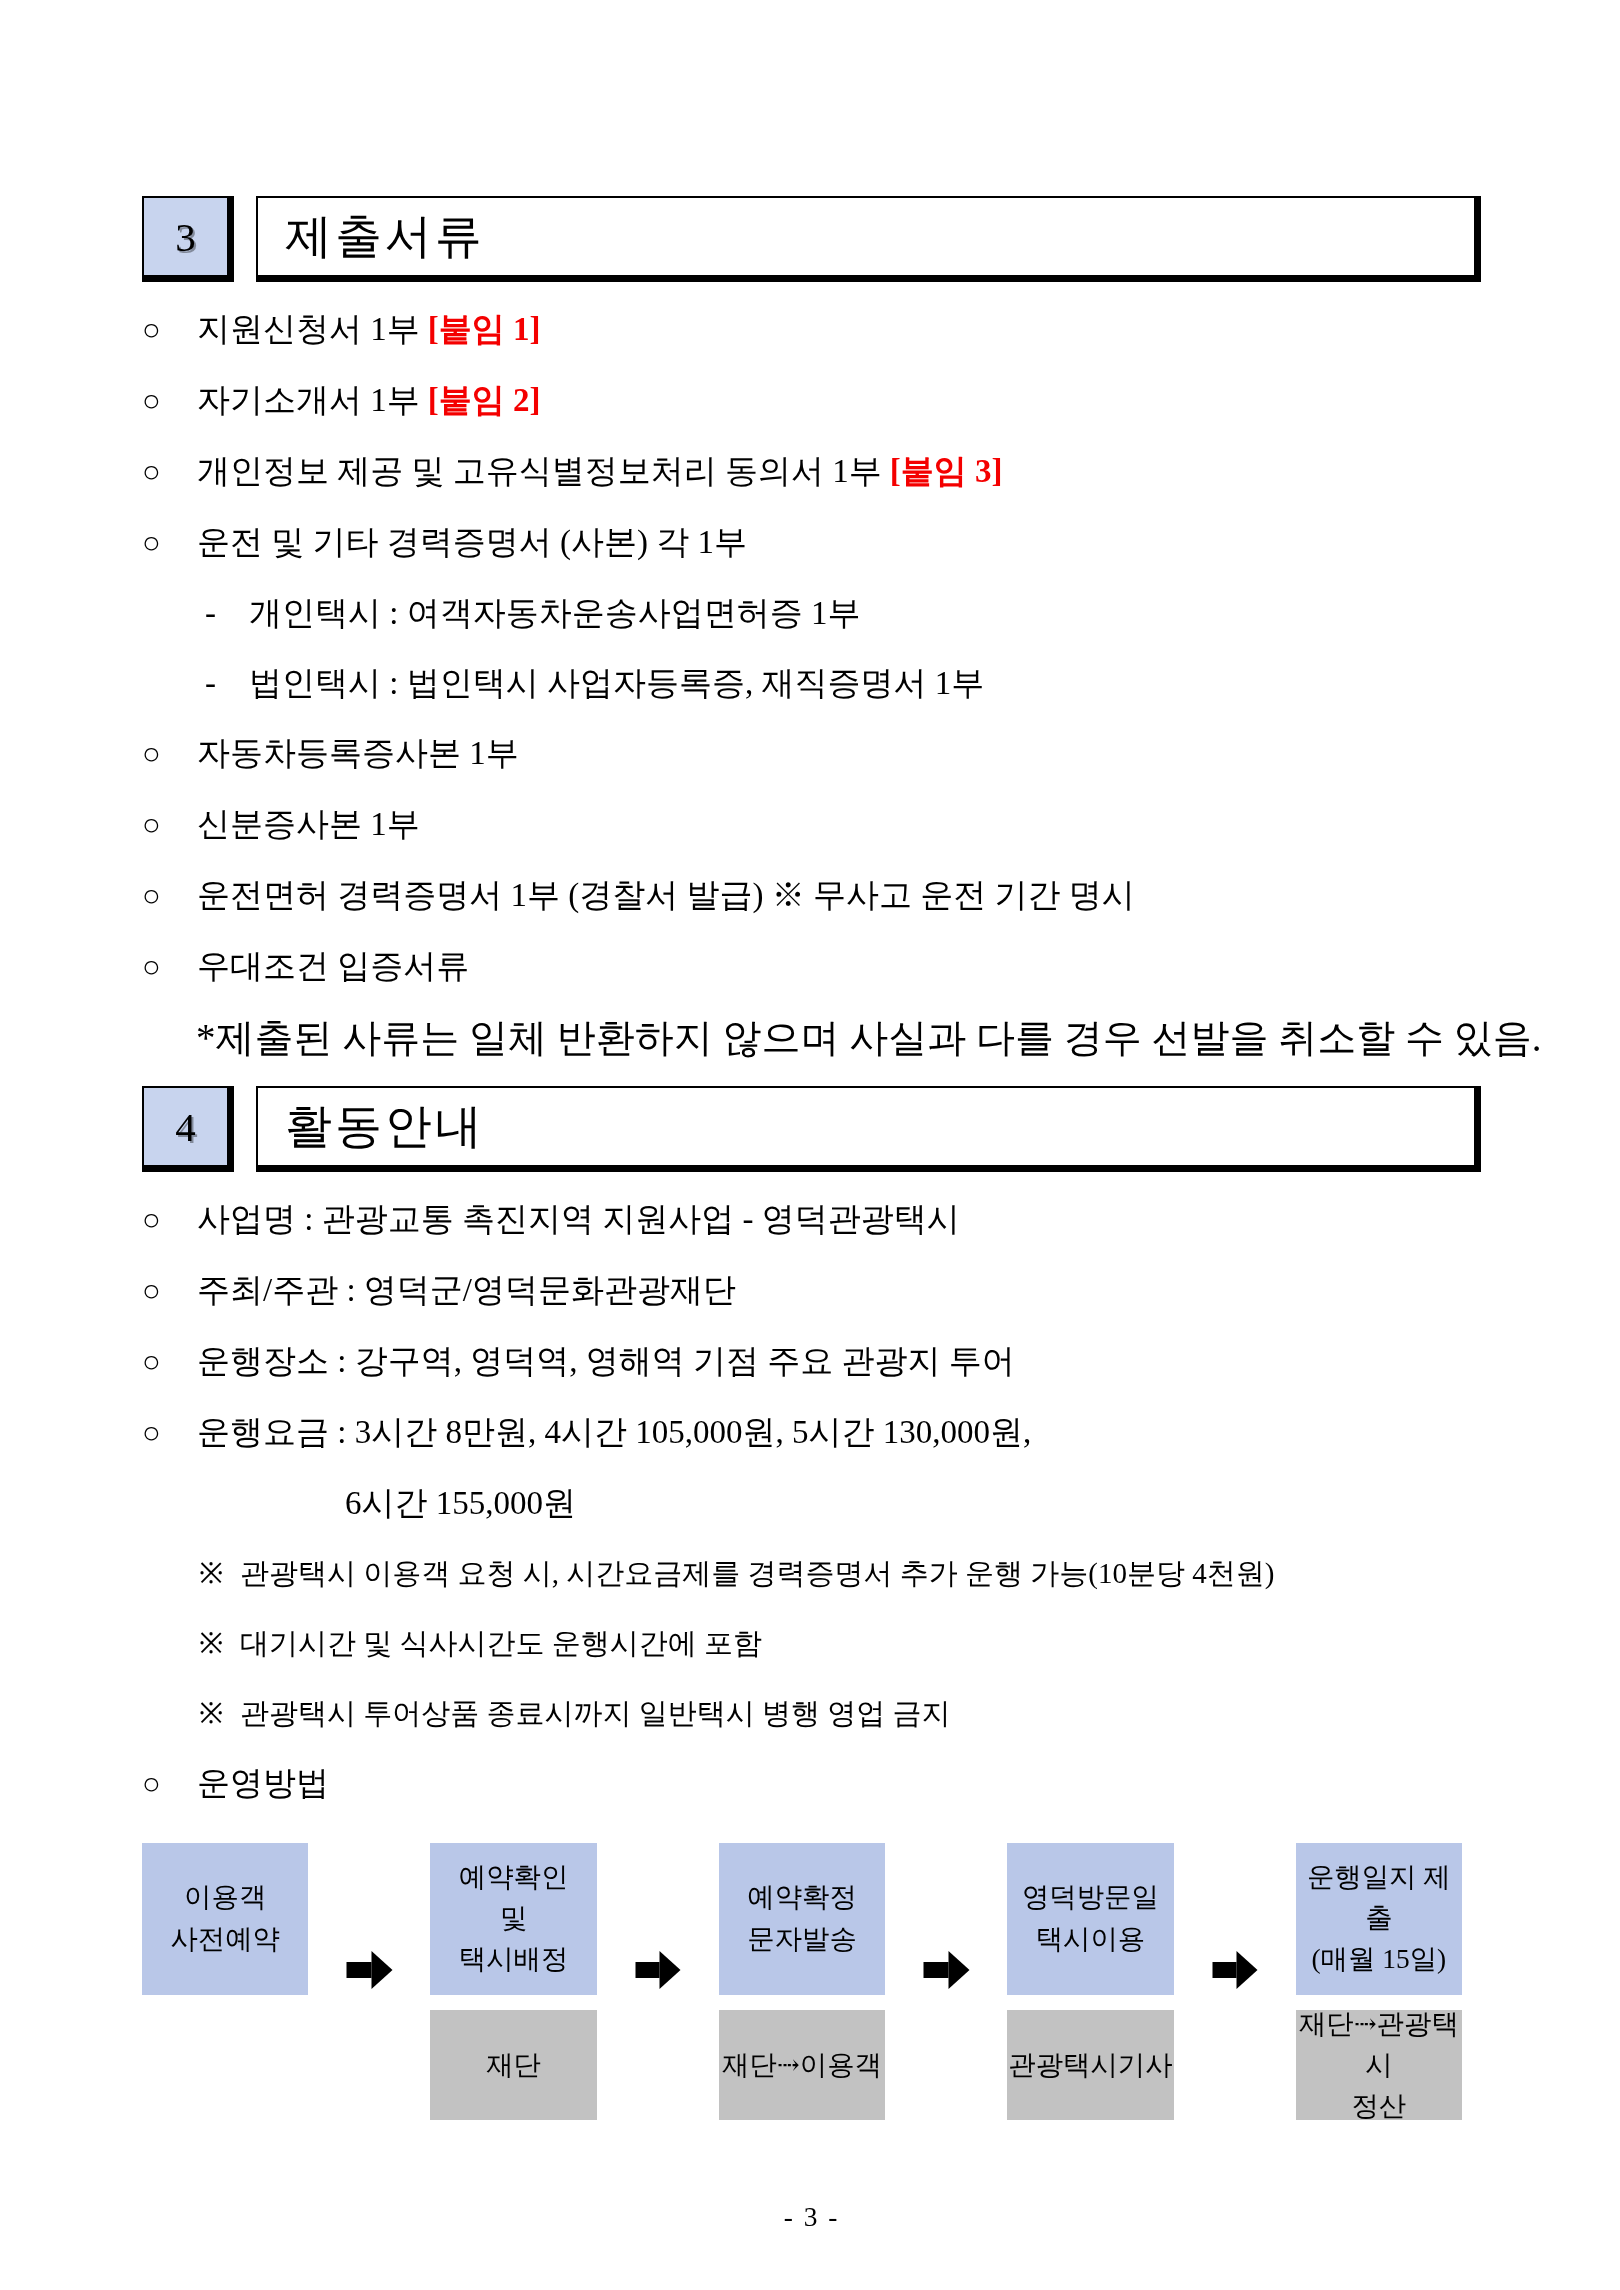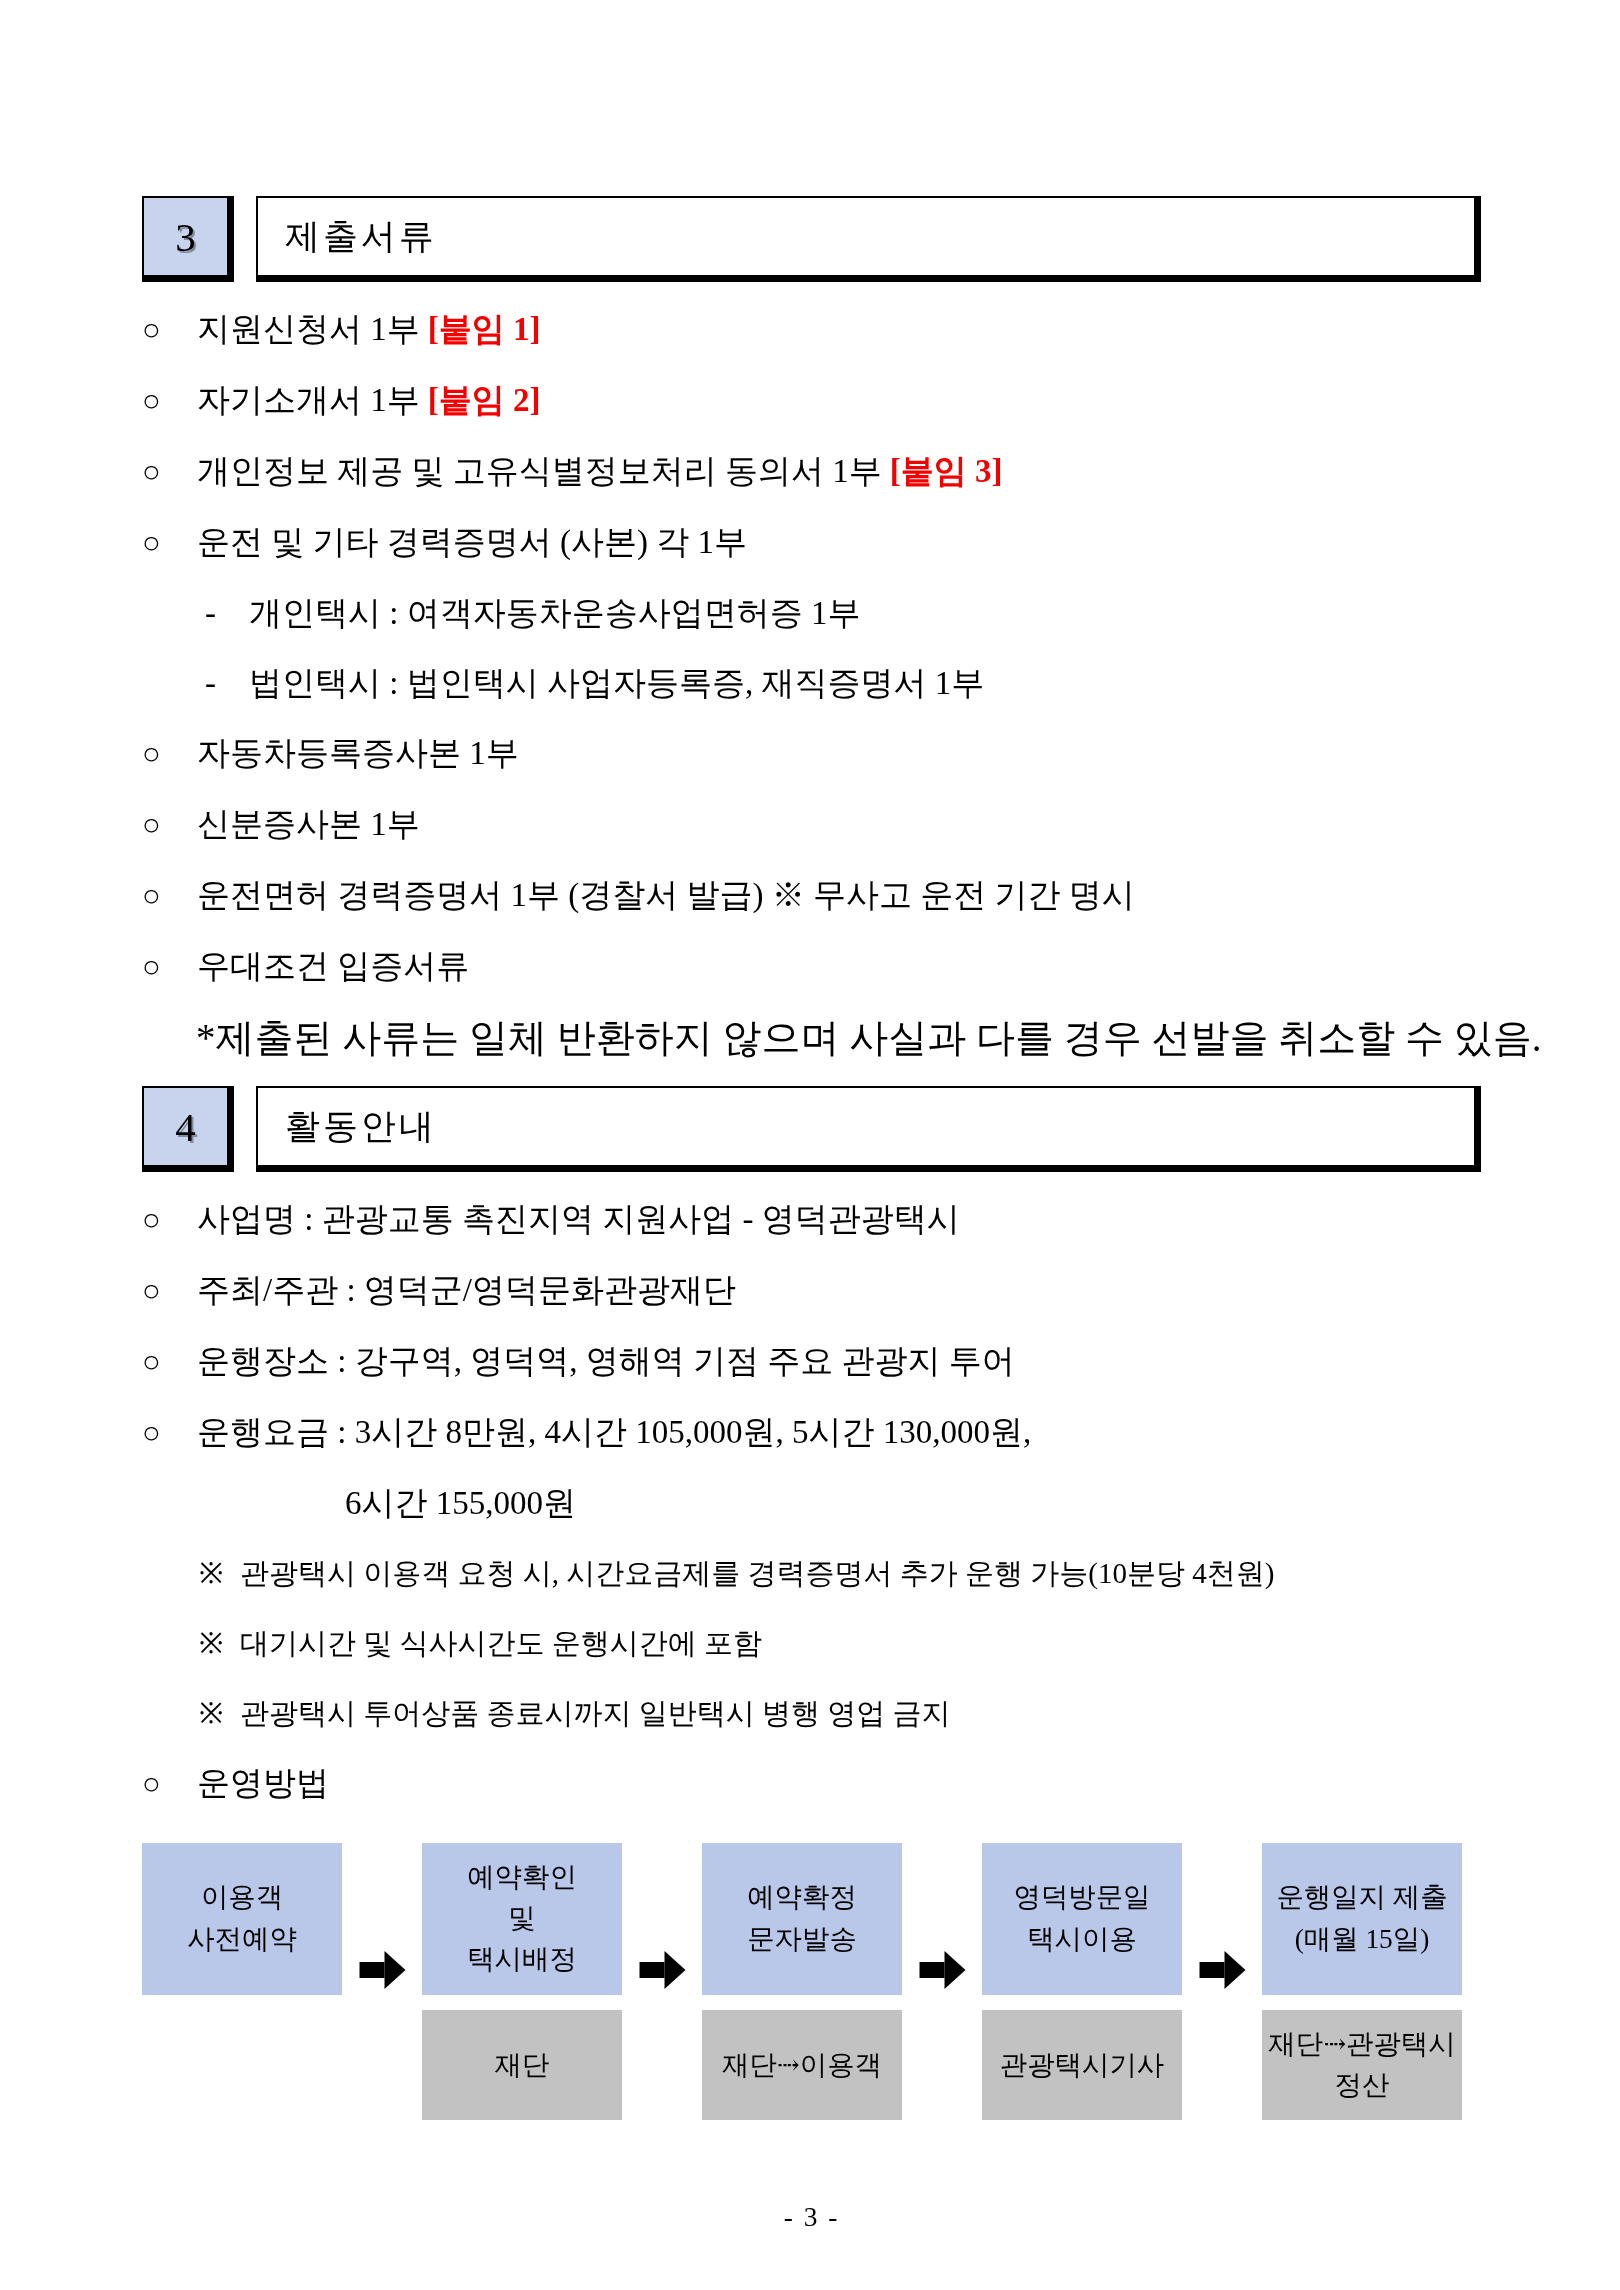--- a/index.html
+++ b/index.html
@@ -18,37 +18,37 @@
     width:92px; background:var(--header-num-bg,#c8d4ee);
     border:2.9px solid #000; border-right-width:7.8px; border-bottom-width:7.8px;
     display:flex; align-items:center; justify-content:center;
     font-size:41px; text-shadow:2px 2px 0 rgba(0,0,0,0.35);
   }
   .sec-title-box {
     flex:1; margin-left:21.6px;
     border:2px solid #000; border-right-width:7.8px; border-bottom-width:7.8px;
     display:flex; align-items:center; padding-left:27.4px;
   }
-  .sec-title { font-size:35px; letter-spacing:2.9px; }
+  .sec-title { font-size:47px; letter-spacing:2.9px; }
 
   
   .list { margin-top:11.8px; }
   .row { font-size:33px; line-height:70px; white-space:nowrap; }
   .mk { display:inline-block; width:55px; font-size:31px; }
   .mk-dash { display:inline-block; width:44px; }
   .att { color:var(--accent-red,#f40000); font-weight:700; margin-left:8px; }
   .sub { padding-left:63px; }
   .note-row { font-size:29px; line-height:70px; padding-left:57px; white-space:nowrap; }
   .mk-note { display:inline-block; width:41px; }
   .footnote { font-size:39px; line-height:63px; padding-left:54px; margin-top:3.9px; white-space:nowrap; }
   .cont { padding-left:203px; }
   .gap-after-list { height:17.6px; }
 
   
-  .flow { display:flex; margin-top:23.5px; margin-right:19px; }
+  .flow { display:flex; margin-top:23.5px; margin-right:19px;gap:21px; }
   .flow-step { flex:1; display:flex; flex-direction:column; gap:15.7px; }
   .flow-top {
     height:152px; background:var(--flow-blue,#b9c7e8);
     display:flex; align-items:center; justify-content:center; text-align:center;
     font-size:27.4px; line-height:1.5; white-space:pre-line;
   }
   .flow-bottom {
     height:110px; background:var(--flow-gray,#c2c2c2);
     display:flex; align-items:center; justify-content:center; text-align:center;
     font-size:27.4px; line-height:1.5; white-space:pre-line;

